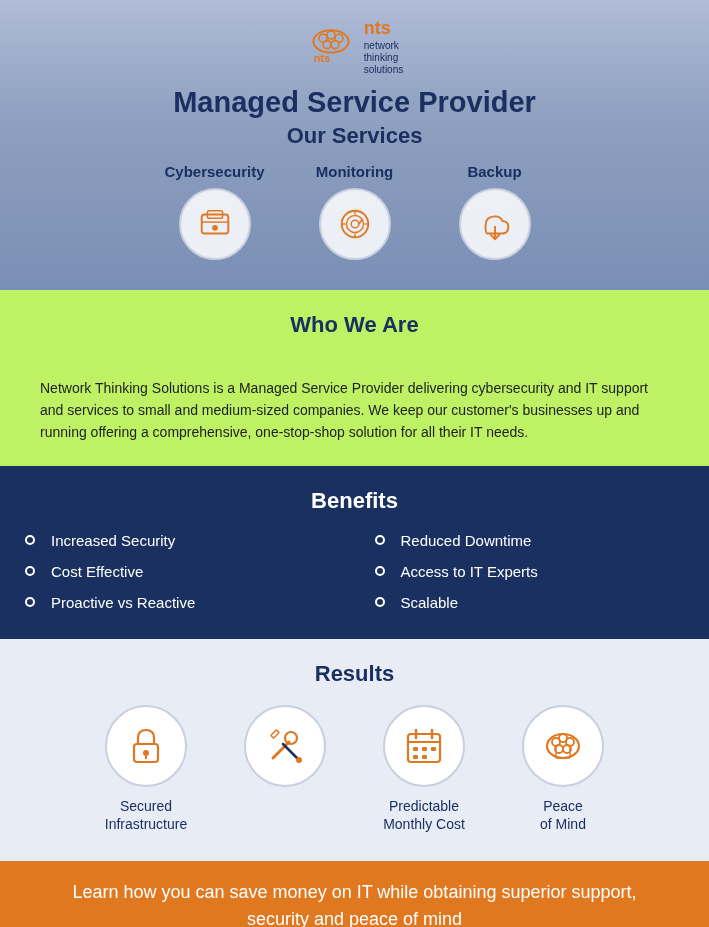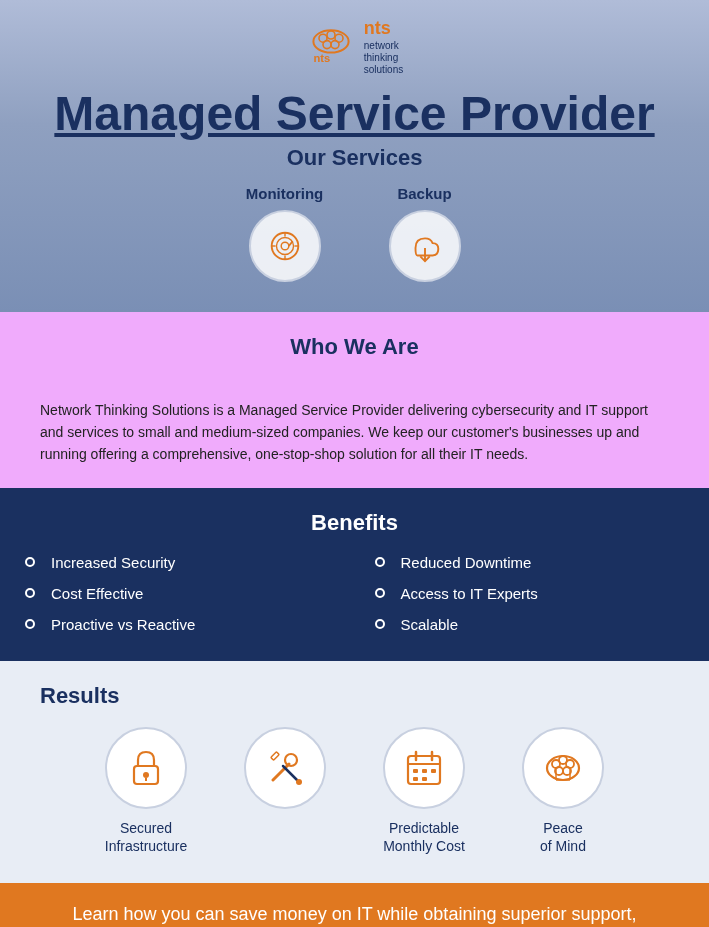--- a/index.html
+++ b/index.html
@@ -34,25 +34,24 @@
       text-align: left;
       line-height: 1.2;
     }
     .logo-text span {
       color: #e07820;
       font-size: 18px;
       font-weight: 900;
       display: block;
     }
     .main-title {
-      font-size: 48px;
+      font-size: 29px;
       font-weight: 900;
       color: #1a3060;
       margin-bottom: 4px;
-      text-decoration: underline;
     }
     .subtitle {
       font-size: 18px;
       color: #1a3060;
       margin-bottom: 18px;
     }
 
     
     .services-title {
       font-size: 22px;
@@ -87,21 +86,21 @@
       align-items: center;
       justify-content: center;
     }
     .circle-icon svg {
       width: 38px;
       height: 38px;
     }
 
     
     .who-section {
-      background: #f0abfc;
+      background: #bef264;
       padding: 22px 40px 22px;
     }
     .who-title {
       font-size: 22px;
       font-weight: bold;
       color: #1a3060;
       text-align: center;
       margin-bottom: 10px;
     }
     .who-text {
@@ -147,21 +146,21 @@
 
     
     .results-section {
       background: #e8edf5;
       padding: 22px 40px 28px;
     }
     .results-title {
       font-size: 22px;
       font-weight: bold;
       color: #1a3060;
-      text-align: left;
+      text-align: center;
       margin-bottom: 18px;
     }
     .results-row {
       display: flex;
       justify-content: center;
       gap: 9px;
     }
     .result-item {
       display: flex;
       flex-direction: column;
@@ -226,20 +225,31 @@
       <span style="font-size:10px;font-weight:normal;color:#1a3060;">solutions</span>
     </div>
   </div>
 
   <div class="main-title">Managed Service Provider</div>
 
   <div class="services-title">Our Services</div>
 
   <div class="services-row">
 
+    <div class="service-item">
+      <div class="service-label">Cybersecurity</div>
+      <div class="circle-icon">
+        <svg viewBox="0 0 40 40">
+          <rect x="6" y="10" width="28" height="20" rx="3" fill="none" stroke="#e07820" stroke-width="2"></rect>
+          <rect x="12" y="6" width="16" height="8" rx="2" fill="none" stroke="#e07820" stroke-width="1.5"></rect>
+          <line x1="6" y1="18" x2="34" y2="18" stroke="#e07820" stroke-width="1.5"></line>
+          <circle cx="20" cy="24" r="3" fill="#e07820"></circle>
+        </svg>
+      </div>
+    </div>
 
 
     <div class="service-item">
       <div class="service-label">Monitoring</div>
       <div class="circle-icon">
         <svg viewBox="0 0 40 40">
           <circle cx="20" cy="20" r="14" fill="none" stroke="#e07820" stroke-width="2"></circle>
           <circle cx="20" cy="20" r="9" fill="none" stroke="#e07820" stroke-width="1.5"></circle>
           <circle cx="20" cy="20" r="4" fill="none" stroke="#e07820" stroke-width="1.5"></circle>
           <line x1="20" y1="6" x2="20" y2="10" stroke="#e07820" stroke-width="1.5"></line>

